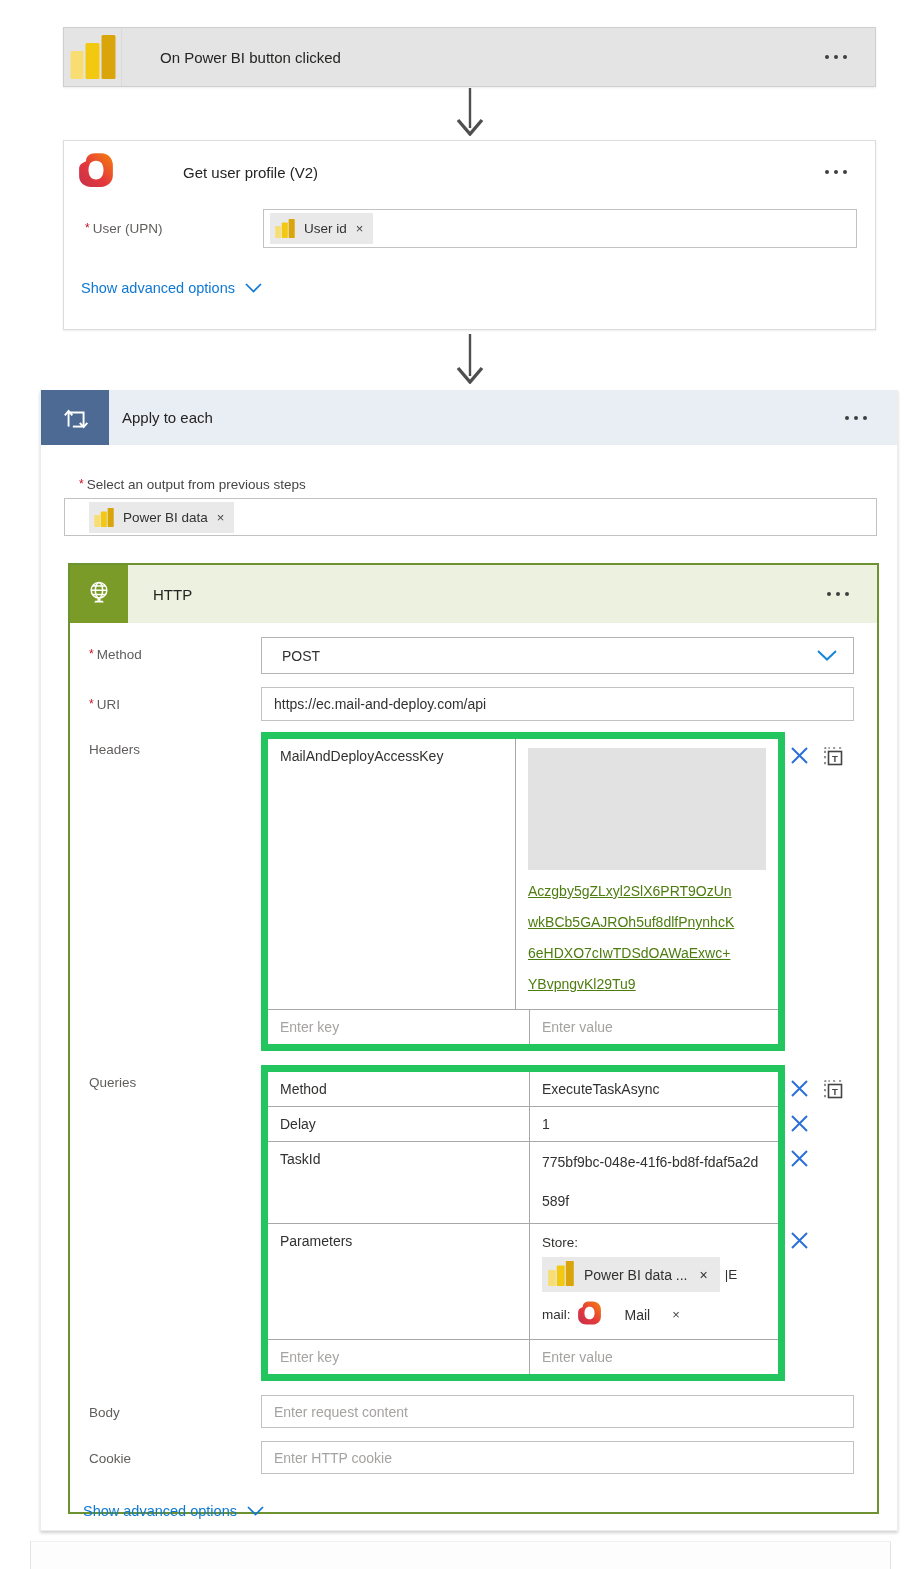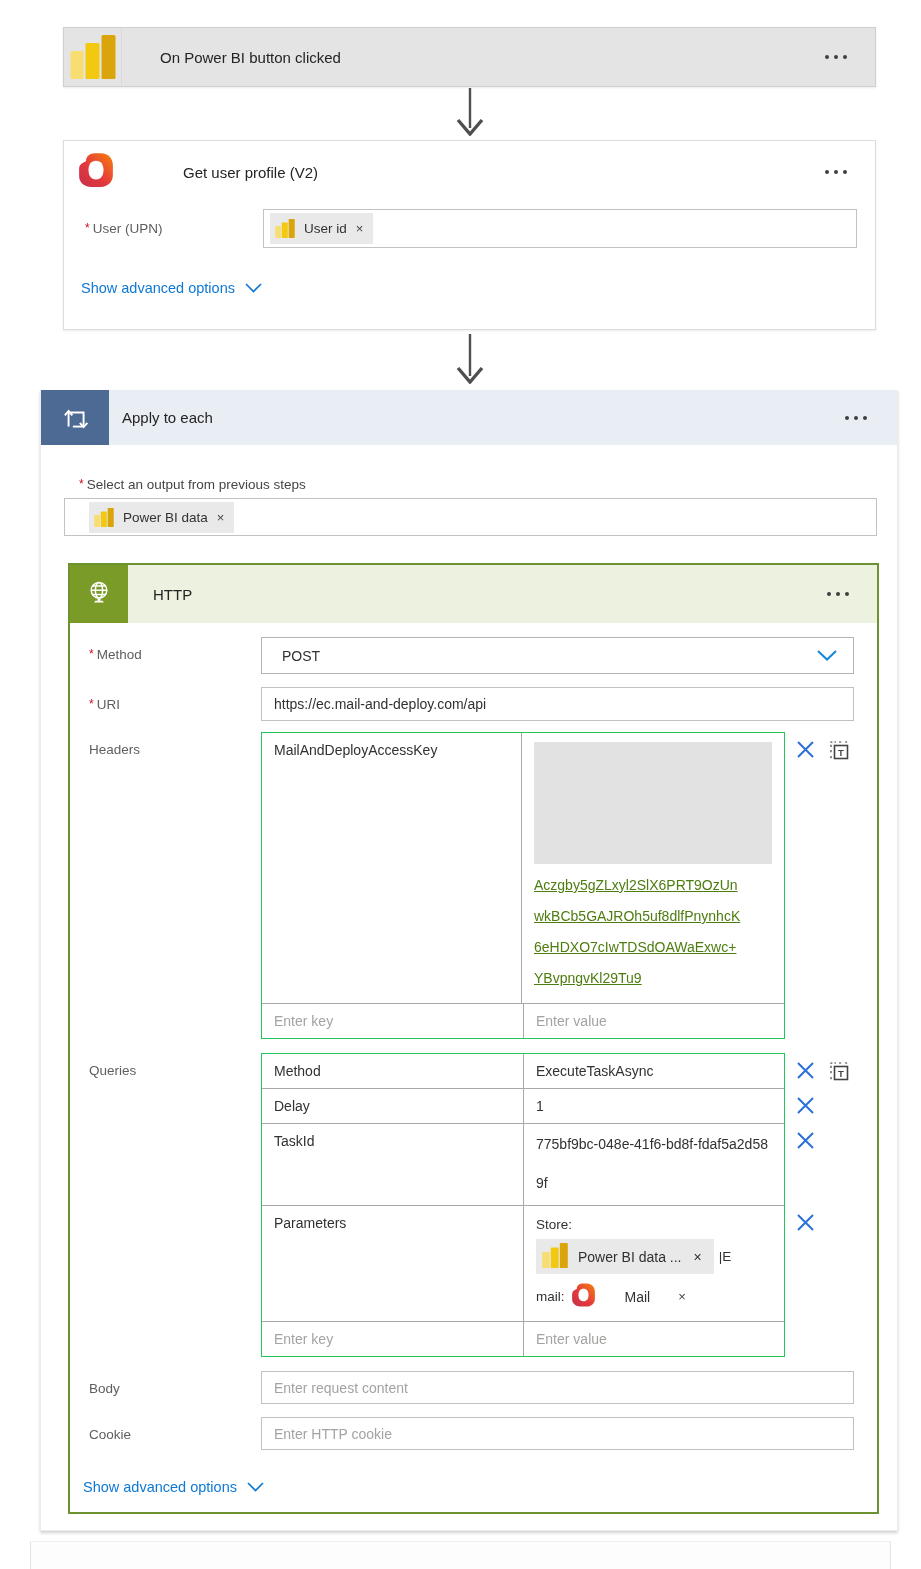--- a/index.html
+++ b/index.html
@@ -72,21 +72,21 @@
   .frow .flabel { width:172px; padding-top:10px; }
   .ffield { width:593px; }
   .selectbox { height:37px; border:1px solid #b5b5b5; display:flex; align-items:center;
     padding:0 16px 0 20px; cursor:pointer; }
   .selectbox .selval { flex:1; font-size:14px; color:#323130; }
   .textinput { width:100%; height:34px; border:1px solid #c2c2c2; padding:0 12px;
     font-size:14px; color:#323130; font-family:"Liberation Sans",sans-serif; outline:none; }
   .textinput::placeholder { color:#a5a3a1; opacity:1; }
 
   
-  .kvtable { width:524px; border:1px solid #22c55e; }
+  .kvtable { width:524px; border:7px solid #22c55e; }
   .kvrow { display:flex; border-top:1px solid #a8a8a8; position:relative; }
   .kvrow:first-child { border-top:none; }
   .kcell { width:262px; border-right:1px solid #a8a8a8; padding:9px 12px; font-size:14px; }
   .vcell { flex:1; padding:9px 12px; font-size:14px; }
   .kvrow .xicon { position:absolute; left:calc(100% + 12px); top:7px; cursor:pointer; }
   .kvrow .ticon { position:absolute; left:calc(100% + 45px); top:7px; cursor:pointer; }
   .redact { width:238px; height:122px; background:#e2e2e2; }
   .keyline { line-height:31px; font-size:14px; color:#4d7c0f; word-break:break-all;text-decoration:underline; }
   .wrapval { line-height:39px; padding-top:1px; padding-bottom:2px; word-break:break-all; }
   .phrow .kcell, .phrow .vcell { padding-top:9px; padding-bottom:9px; }
@@ -94,21 +94,21 @@
   
   .pcell { padding-top:9px; }
   .pstore { font-size:13.5px; line-height:19px; }
   .pchipline { display:flex; align-items:center; margin-top:5px; }
   .bigchip { display:inline-flex; align-items:center; background:#e9e9e9; height:35px;
      padding:0 12px 0 6px; cursor:pointer; }
   .bigchip .clabel { font-size:14px; margin:0 12px 0 10px; }
   .pexpr { font-size:13.5px; margin-left:5px; }
   .pmailline { display:flex; align-items:center; margin-top:7px; height:31px; }
   .pmailline .mpre { font-size:13.5px; margin-right:5px; }
-  .mailchip { display:inline-flex; align-items:center; gap:28px; cursor:pointer; }
+  .mailchip { display:inline-flex; align-items:center; gap:22px; cursor:pointer; }
   .mailchip .clabel { font-size:14px; }
   .mailchip .cx { font-size:13px; color:#444; }
 
   #http .hadv { margin:29px 0 0 13px; }
 
   
   #nextpeek { position:absolute; left:30px; top:1541px; width:861px; height:28px;
     background:#fdfdfd; border:1px solid #e3e3e3; border-bottom:none; border-top:1px solid #f1f1f1; }
 </style>
 </head>

